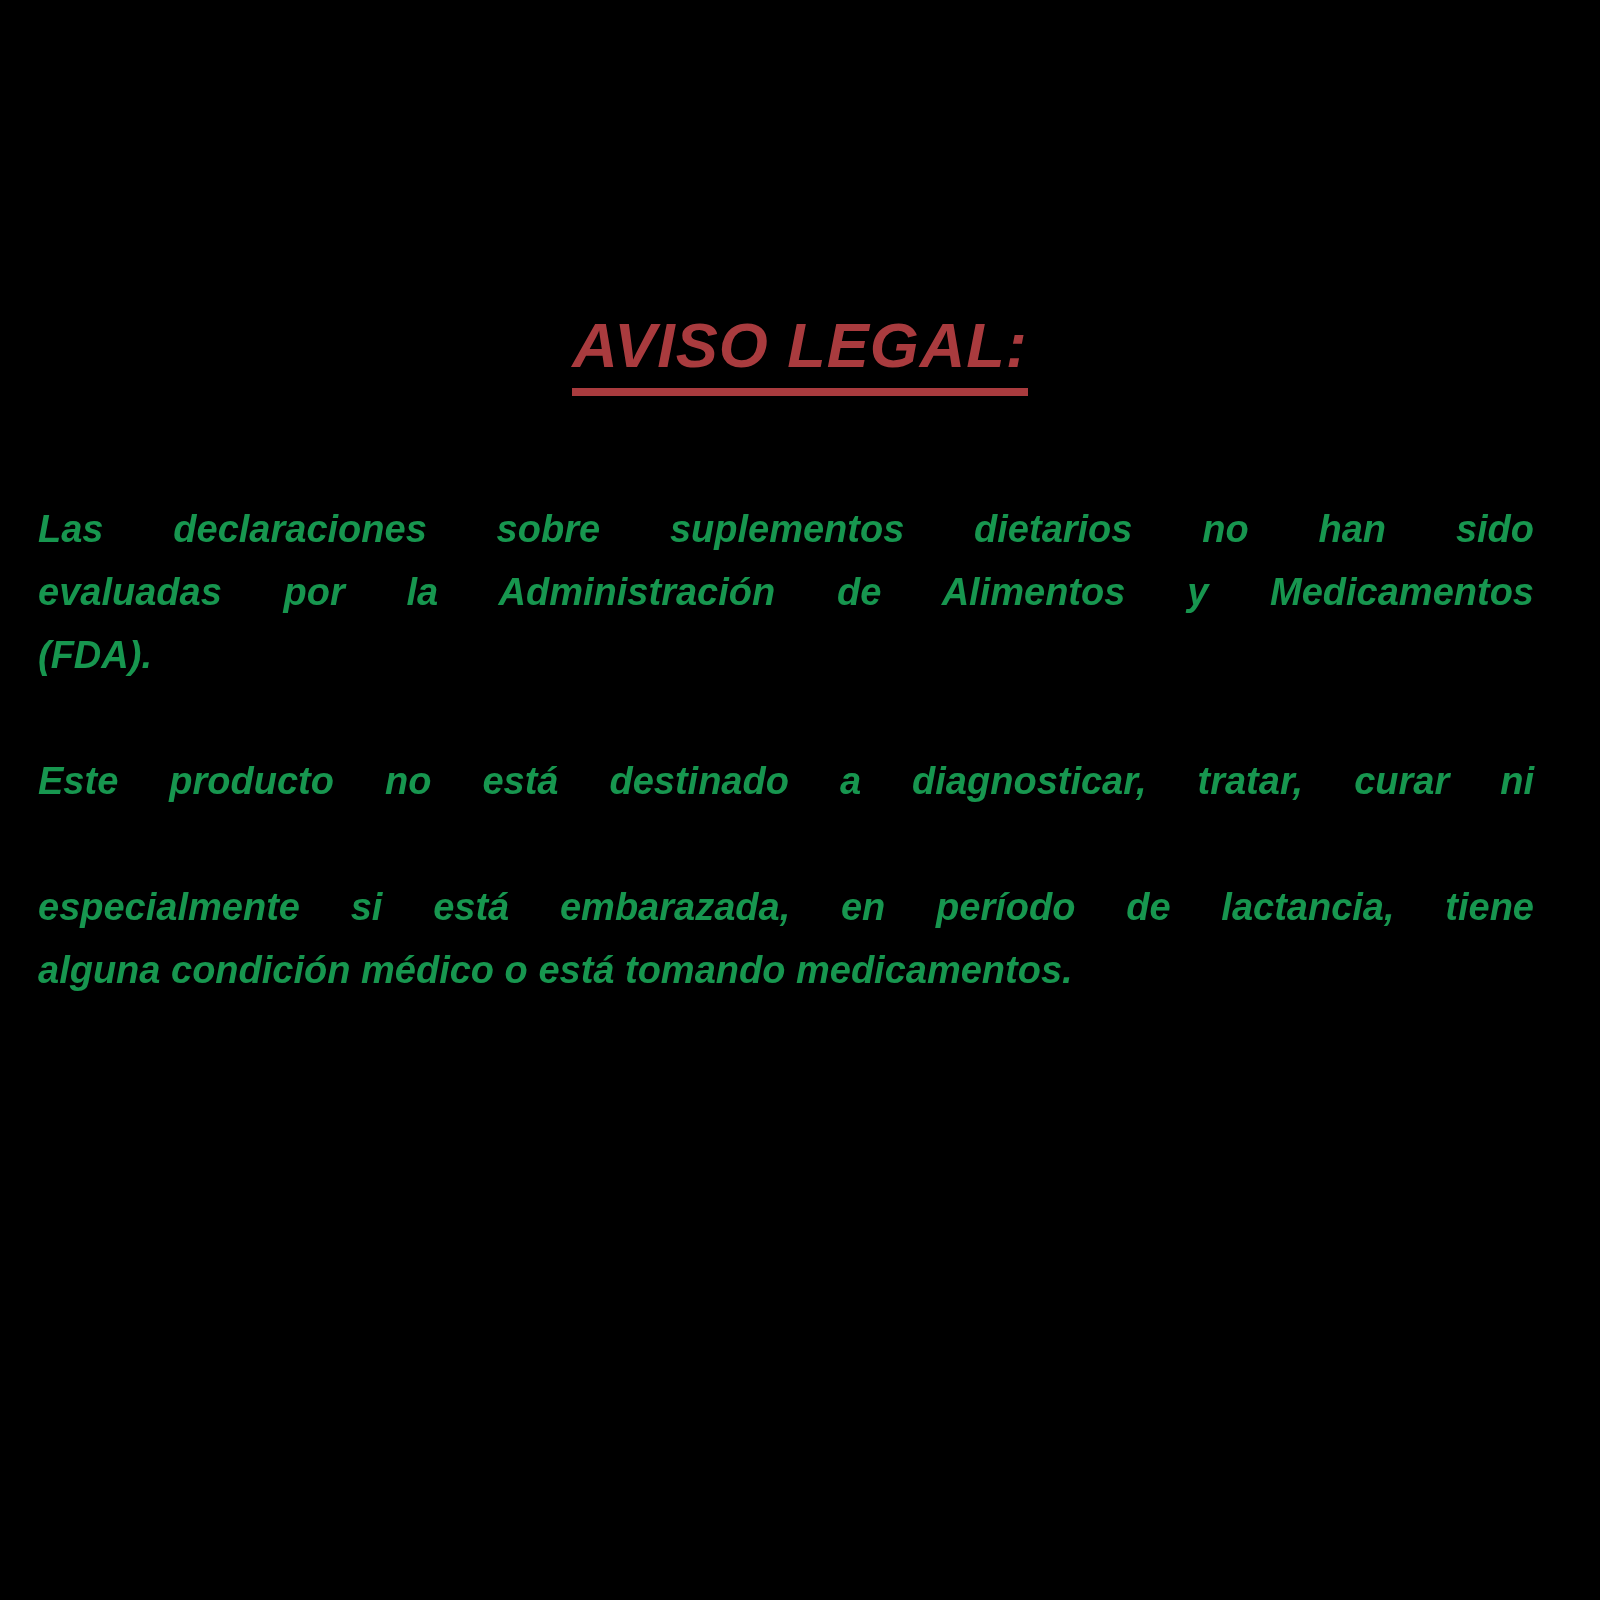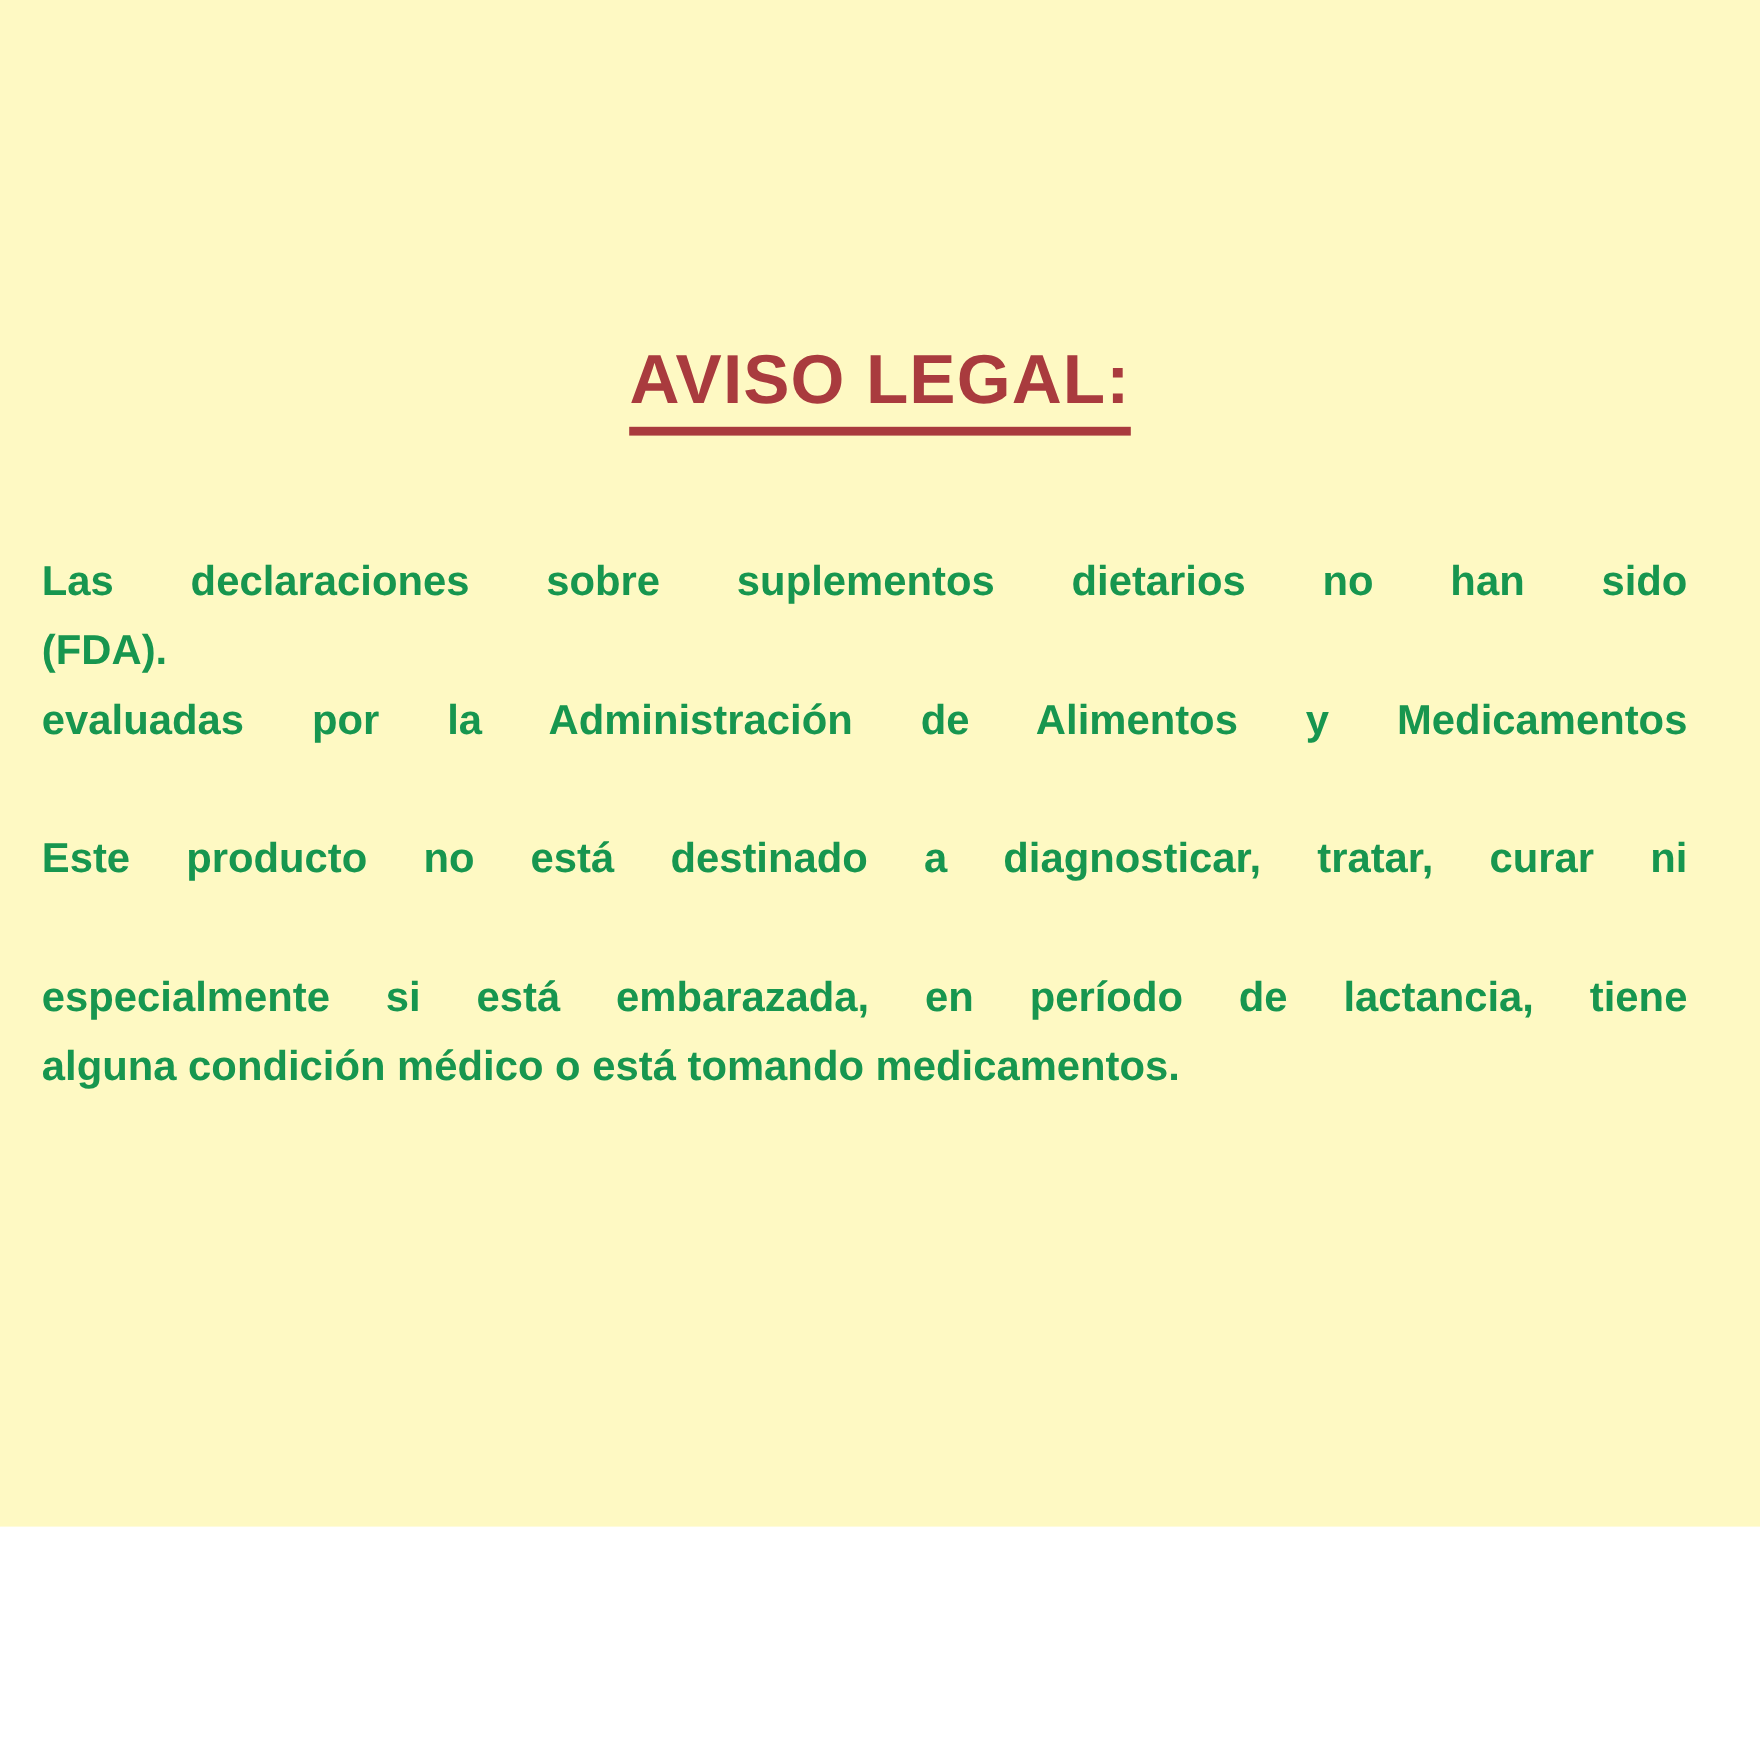--- a/index.html
+++ b/index.html
@@ -3,24 +3,25 @@
 <meta charset="utf-8">
 <style>
   html, body {
     margin: 0;
     padding: 0;
     background: #ffffff;
   }
   .page {
     position: relative;
     width: 1600px;
-    height: 1388px;
-    background: #fef9c3;
+    height: 1600px;
+    background: #000000;
     overflow: hidden;
     font-family: "Liberation Sans", "DejaVu Sans", sans-serif;
+    font-style: italic;
   }
   .title {
     margin: 308px 0 0 0;
     text-align: center;
     font-size: 63px;
     line-height: 1.2;
     font-weight: 800;
     color: #A93B3E;
     letter-spacing: 1px;
   }
@@ -55,22 +56,22 @@
 <div class="page">
 
   <h1 class="title">
     <span class="title-text">AVISO LEGAL:</span>
   </h1>
 
   <div class="body-text">
 
     <p class="paragraph">
       <span class="line">Las declaraciones sobre suplementos dietarios no han sido</span>
+      <span class="line">evaluadas por la Administración de Alimentos y Medicamentos</span>
       <span class="line last">(FDA).</span>
-      <span class="line">evaluadas por la Administración de Alimentos y Medicamentos</span>
     </p>
 
     <p class="paragraph">
       <span class="line">Este producto no está destinado a diagnosticar, tratar, curar ni</span>
     </p>
 
     <p class="paragraph">
       <span class="line">especialmente si está embarazada, en período de lactancia, tiene</span>
       <span class="line last">alguna condición médico o está tomando medicamentos.</span>
     </p>

